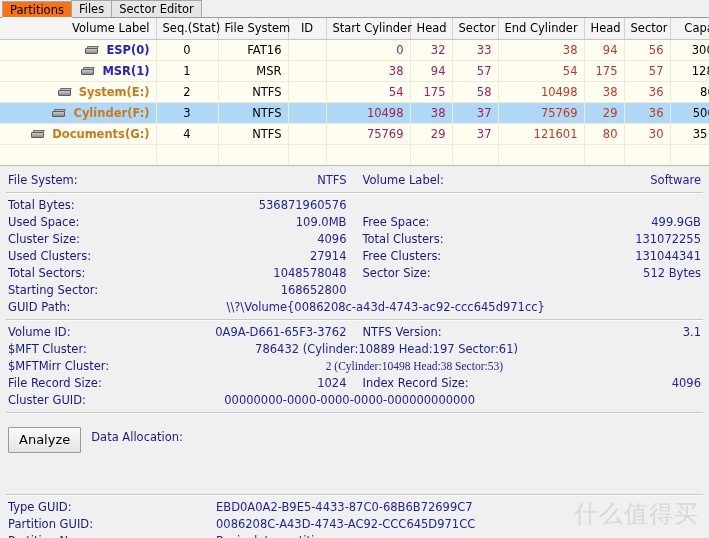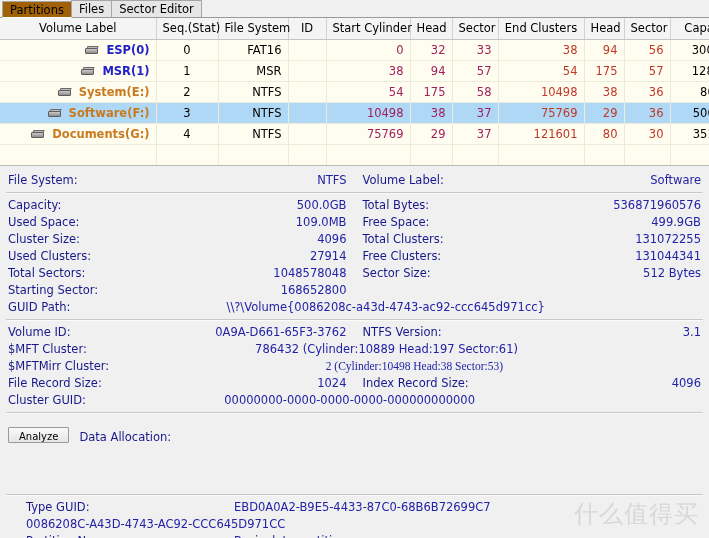--- a/index.html
+++ b/index.html
@@ -34,21 +34,21 @@
     font-size: 11.5px;
     color: #000;
     background: #e6e6e6;
     border: 1px solid #a6a6a6;
     border-bottom: none;
     margin-right: -1px;
     box-sizing: border-box;
     white-space: nowrap;
   }
   .tab.active {
-    background: #a16207;
+    background: #f97316;
     border-bottom: 1px solid #ffffff;
     margin-bottom: -1px;
     z-index: 3;
     position: relative;
   }
 
   
   .grid-wrap {
     height: 148px;
     background: #fffdf0;
@@ -67,21 +67,21 @@
     border-right: 1px solid #d2d2d2;
     border-bottom: 1px solid #c4c4c4;
     font-weight: normal;
     color: #000;
     height: 21px;
     padding: 0 6px;
     text-align: center;
     white-space: nowrap;
     box-sizing: border-box;
   }
-  table.grid th.left { text-align: center; }
+  table.grid th.left { text-align: right; }
   table.grid td {
     border-right: 1px solid #ecead8;
     border-bottom: 1px solid #ecead8;
     height: 21px;
     padding: 0 6px;
     white-space: nowrap;
     box-sizing: border-box;
     text-align: right;
     background: #fffdf0;
   }
@@ -180,25 +180,25 @@
   .analyze-strip {
     background: #f0f0f0;
     height: 42px;
     box-sizing: border-box;
     padding: 6px 0 0 8px;
     display: flex;
     align-items: flex-start;
   }
   .btn {
     font-family: "DejaVu Sans", "Liberation Sans", sans-serif;
-    font-size: 10px;
+    font-size: 13px;
     color: #000;
     background: linear-gradient(#fafafa, #e4e4e4);
     border: 1px solid #9a9a9a;
-    height: 16px;
+    height: 26px;
     padding: 0 10px;
     line-height: 18px;
     box-sizing: border-box;
     border-radius: 1px;
   }
   .alloc-label {
     color: #18188c;
     font-size: 11.5px;
     line-height: 20px;
     margin-left: 10px;
@@ -212,21 +212,21 @@
     background: #f0f0f0;
     padding-top: 6px;
     box-sizing: border-box;
   }
   .guidrow {
     display: flex;
     font-size: 11.5px;
     line-height: 17px;
     height: 17px;
     box-sizing: border-box;
-    padding-left: 26px;
+    padding-left: 8px;
   }
   .guidrow .k {
     color: #18188c;
     width: 208px;
     white-space: nowrap;
   }
   .guidrow .v {
     color: #2222a8;
     white-space: nowrap;
   }
@@ -270,21 +270,21 @@
     </colgroup>
     <thead>
       <tr>
         <th class="left">Volume Label</th>
         <th>Seq.(Stat)</th>
         <th>File System</th>
         <th>ID</th>
         <th>Start Cylinder</th>
         <th>Head</th>
         <th>Sector</th>
-        <th>End Clusters</th>
+        <th>End Cylinder</th>
         <th>Head</th>
         <th>Sector</th>
         <th>Capacity</th>
       </tr>
     </thead>
     <tbody>
 
       <tr>
         <td class="label-cell">
           <span class="drv-icon"><i class="top"></i><i class="body"></i></span><span class="lbl" style="color: rgb(34, 34, 200);">ESP(0)</span>
@@ -328,21 +328,21 @@
         <td class="num c-mag" style="color: rgb(160, 32, 96);">175</td>
         <td class="num c-mag" style="color: rgb(160, 32, 96);">58</td>
         <td class="num c-red" style="color: rgb(192, 56, 40);">10498</td>
         <td class="num c-red" style="color: rgb(192, 56, 40);">38</td>
         <td class="num c-red" style="color: rgb(192, 56, 40);">36</td>
         <td class="num">80.0GB</td>
       </tr>
 
       <tr class="sel">
         <td class="label-cell">
-          <span class="drv-icon"><i class="top"></i><i class="body"></i></span><span class="lbl" style="color: rgb(200, 122, 30);">Software(F:)</span>
+          <span class="drv-icon"><i class="top"></i><i class="body"></i></span><span class="lbl" style="color: rgb(200, 122, 30);">Cylinder(F:)</span>
         </td>
         <td style="text-align:center">3</td>
         <td class="fs-cell">NTFS</td>
         <td></td>
         <td class="num c-mag" style="color: rgb(160, 32, 96);">10498</td>
         <td class="num c-mag" style="color: rgb(160, 32, 96);">38</td>
         <td class="num c-mag" style="color: rgb(160, 32, 96);">37</td>
         <td class="num c-red" style="color: rgb(192, 56, 40);">75769</td>
         <td class="num c-red" style="color: rgb(192, 56, 40);">29</td>
         <td class="num c-red" style="color: rgb(192, 56, 40);">36</td>
@@ -392,24 +392,20 @@
     <div class="half">
       <span class="k">Volume Label:</span>
       <span class="v">Software</span>
     </div>
   </div>
 
   <div class="hr"></div>
 
   <div class="rowline">
     <div class="half">
-      <span class="k">Capacity:</span>
-      <span class="v">500.0GB</span>
-    </div>
-    <div class="half">
       <span class="k">Total Bytes:</span>
       <span class="v">536871960576</span>
     </div>
   </div>
 
   <div class="rowline">
     <div class="half">
       <span class="k">Used Space:</span>
       <span class="v">109.0MB</span>
     </div>
@@ -516,20 +512,21 @@
 
 <div class="panel panel-b">
   <div class="hr"></div>
 
   <div class="guidrow">
     <span class="k">Type GUID:</span>
     <span class="v">EBD0A0A2-B9E5-4433-87C0-68B6B72699C7</span>
   </div>
 
   <div class="guidrow">
+    <span class="k">Partition GUID:</span>
     <span class="v">0086208C-A43D-4743-AC92-CCC645D971CC</span>
   </div>
 
   <div class="guidrow">
     <span class="k">Partition Name:</span>
     <span class="v">Basic data partition</span>
   </div>
 
 </div>
 

